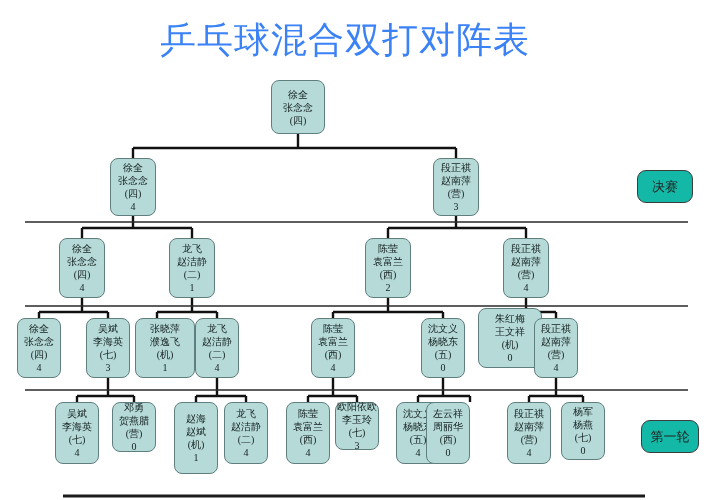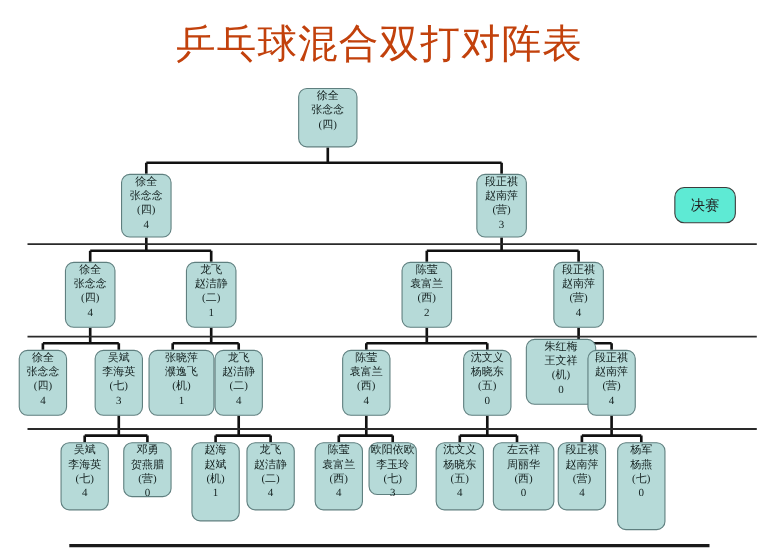--- a/index.html
+++ b/index.html
@@ -2,40 +2,40 @@
 <html style="--box-fill: #b6dad8; --box-border: #5f7f7f;"><head>
 <meta charset="utf-8">
 <style>
   html,body{margin:0;padding:0;background:#fff;}
   #canvas{
     position:relative;width:707px;height:500px;background:#ffffff;overflow:hidden;
     font-family:"Liberation Serif","DejaVu Serif",serif;color:#1a1a1a;
   }
   #title{
     position:absolute;left:0;top:16px;width:690px;text-align:center;
-    font-size:36px;font-weight:500;letter-spacing:1px;color:#c2410c;
+    font-size:36px;font-weight:500;letter-spacing:1px;color:#3b82f6;
   }
   svg.wires{position:absolute;left:0;top:0;}
   .pbox{
     position:absolute;box-sizing:border-box;
     background:var(--box-fill,#b6dad8);
     border:1.5px solid var(--box-border,#5f7f7f);
     border-radius:8px;
-    display:flex;flex-direction:column;align-items:center;
+    display:flex;flex-direction:column;justify-content:center;align-items:center;
     z-index:2;
   }
   .pbox .bl{
     display:block;font-size:10px;line-height:13px;text-align:center;
     white-space:nowrap;color:#13201f;
   }
   .rlabel{
-    position:absolute;box-sizing:border-box;background:#5eead4;
+    position:absolute;box-sizing:border-box;background:#14b8a6;
     border:1.5px solid #3c3c3c;border-radius:9px;
     display:flex;align-items:center;justify-content:center;
-    font-size:13px;color:#222;z-index:2;
+    font-size:13px;color:#222;z-index:2;margin-left:24px;
   }
 </style>
 </head>
 <body>
 
 <div id="canvas">
 
   <div id="title">乒乓球混合双打对阵表</div>
 
   <svg class="wires" width="707" height="500" viewBox="0 0 707 500">
@@ -184,34 +184,35 @@
     <span class="bl">李玉玲</span>
     <span class="bl">(七)</span>
     <span class="bl">3</span>
   </div>
   <div class="pbox" style="left:396px;top:402px;width:44px;height:62px">
     <span class="bl">沈文义</span>
     <span class="bl">杨晓东</span>
     <span class="bl">(五)</span>
     <span class="bl">4</span>
   </div>
-  <div class="pbox" style="left:448px;top:402px;width:56px;height:62px">
+  <div class="pbox" style="left:426px;top:402px;width:44px;height:62px">
     <span class="bl">左云祥</span>
     <span class="bl">周丽华</span>
     <span class="bl">(西)</span>
     <span class="bl">0</span>
   </div>
   <div class="pbox" style="left:507px;top:402px;width:44px;height:62px">
     <span class="bl">段正祺</span>
     <span class="bl">赵南萍</span>
     <span class="bl">(营)</span>
     <span class="bl">4</span>
   </div>
-  <div class="pbox" style="left:561px;top:402px;width:44px;height:80px">
+  <div class="pbox" style="left:561px;top:402px;width:44px;height:58px">
     <span class="bl">杨军</span>
     <span class="bl">杨燕</span>
     <span class="bl">(七)</span>
     <span class="bl">0</span>
   </div>
 
   <div class="rlabel" style="left:613px;top:170px;width:56px;height:33px">决赛</div>
+  <div class="rlabel" style="left:617px;top:420px;width:58px;height:33px">第一轮</div>
 
 </div>
 
 </body></html>

